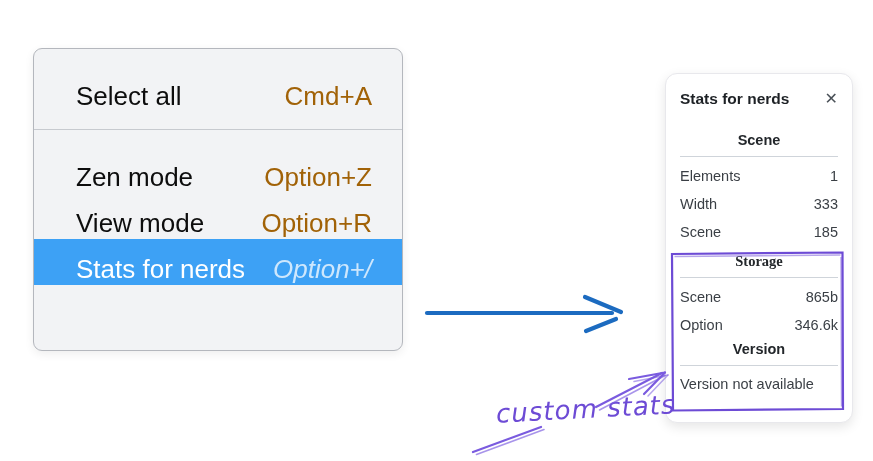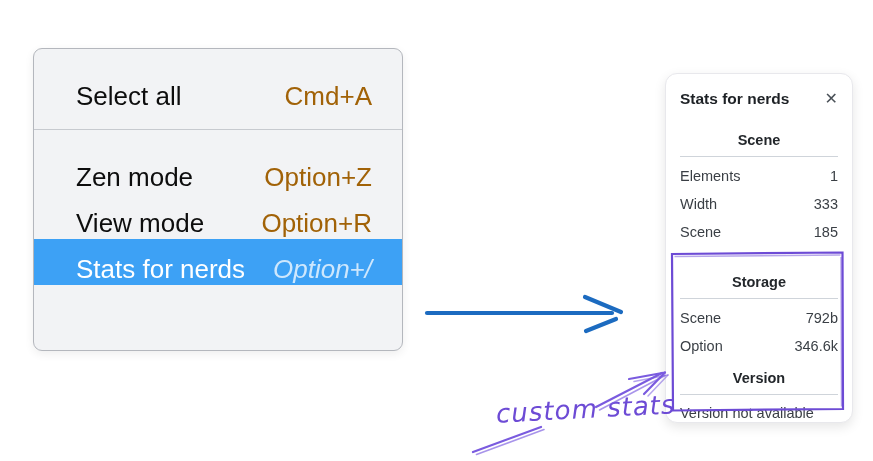--- a/index.html
+++ b/index.html
@@ -90,22 +90,22 @@
   }
   .sp-heading {
     height: 20px;
     line-height: 20px;
     text-align: center;
     font-weight: bold;
     font-size: 14.5px;
     color: #23272b;
   }
   .mt-scene   { margin-top: 16px; }
-  .mt-storage { margin-top: 26px; }
-  .mt-version { margin-top: 8px;  }
+  .mt-storage { margin-top: 5px; font-family: Liberation Serif, serif; }
+  .mt-version { margin-top: 0;  }
   .sp-hr {
     border: none;
     border-top: 1px solid #cfd4da;
     margin: 6px 0 5px 0;
   }
   .sp-row {
     height: 28px;
     display: flex;
     align-items: center;
     justify-content: space-between;
@@ -188,21 +188,21 @@
     </div>
     <div class="sp-row">
       <span>Scene</span>
       <span>185</span>
     </div>
 
     <div class="sp-heading mt-storage">Storage</div>
     <hr class="sp-hr">
     <div class="sp-row">
       <span>Scene</span>
-      <span>792b</span>
+      <span>865b</span>
     </div>
     <div class="sp-row">
       <span>Option</span>
       <span>346.6k</span>
     </div>
 
     <div class="sp-heading mt-version">Version</div>
     <hr class="sp-hr">
     <div class="sp-note">Version not available</div>
   </div>

